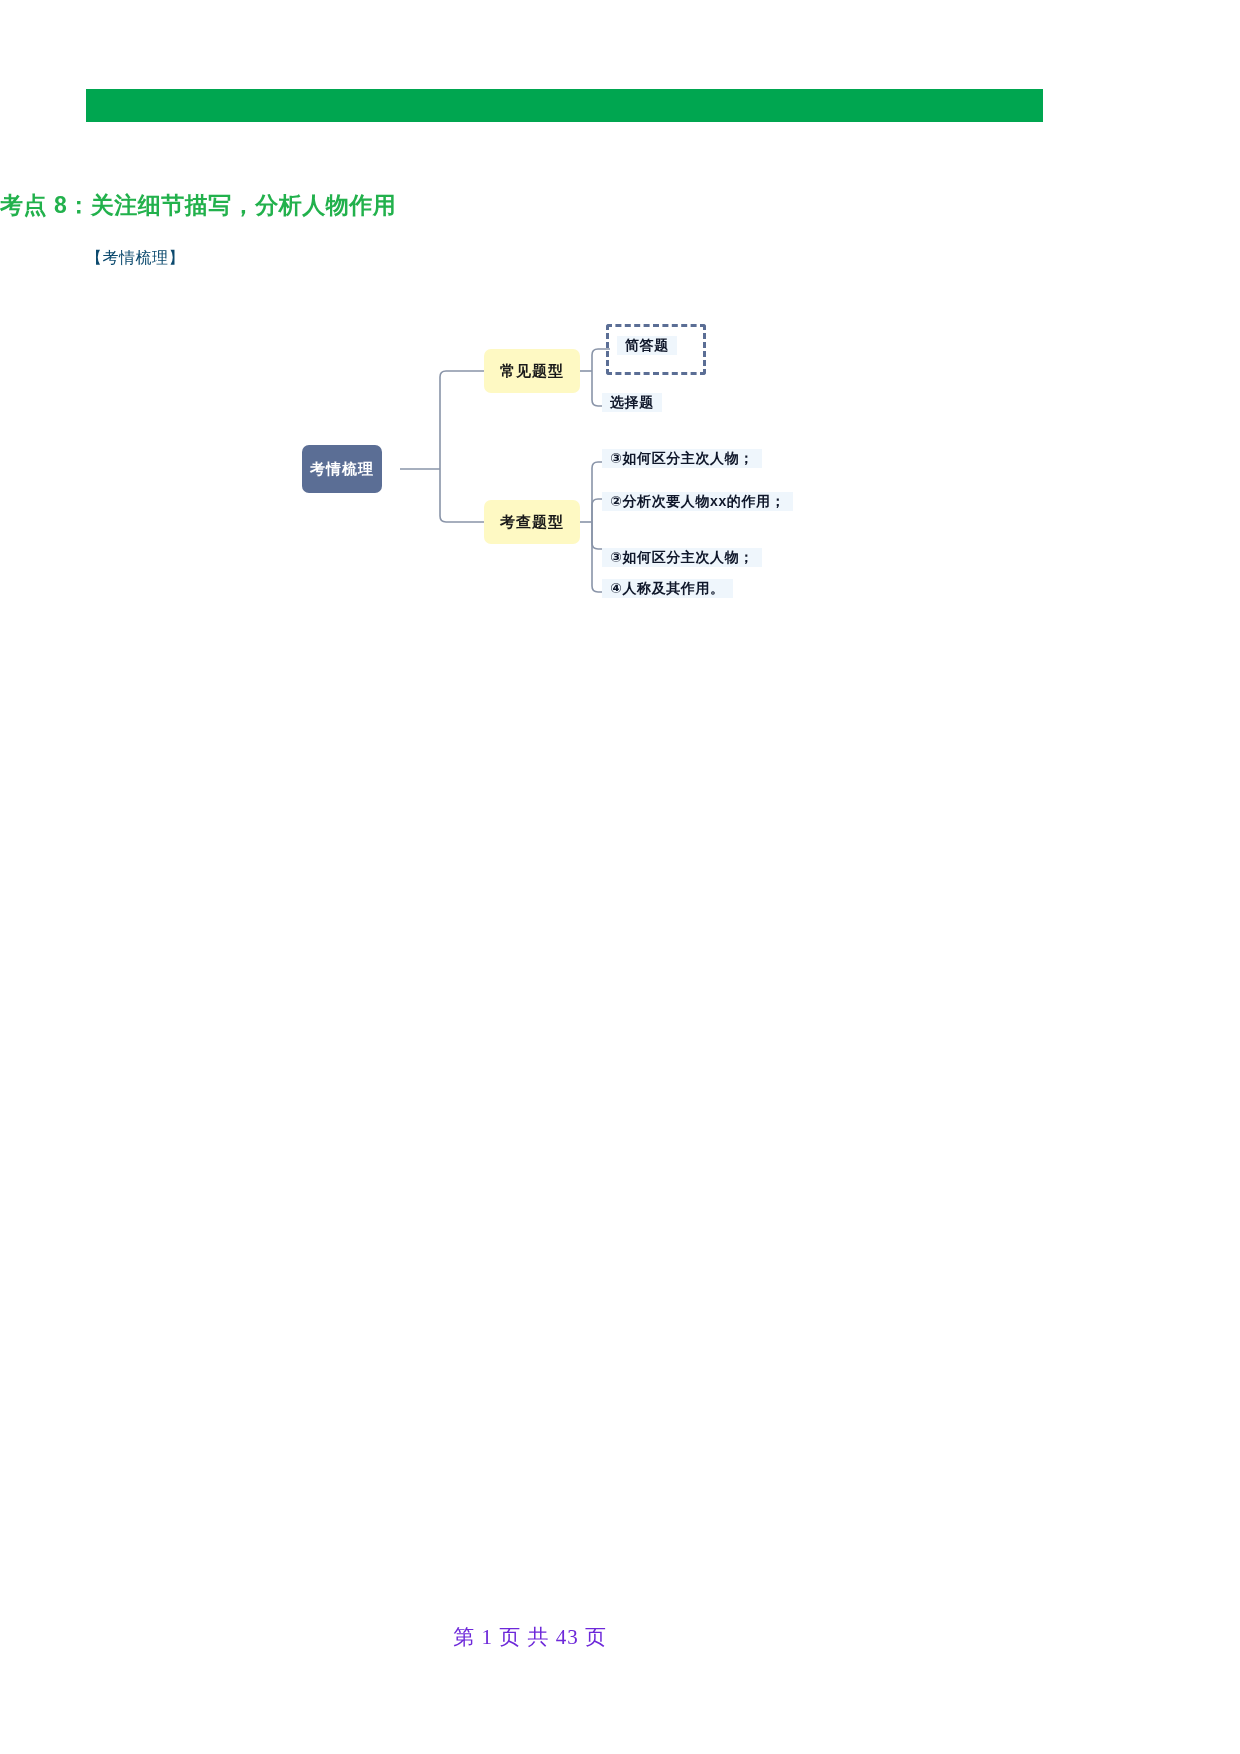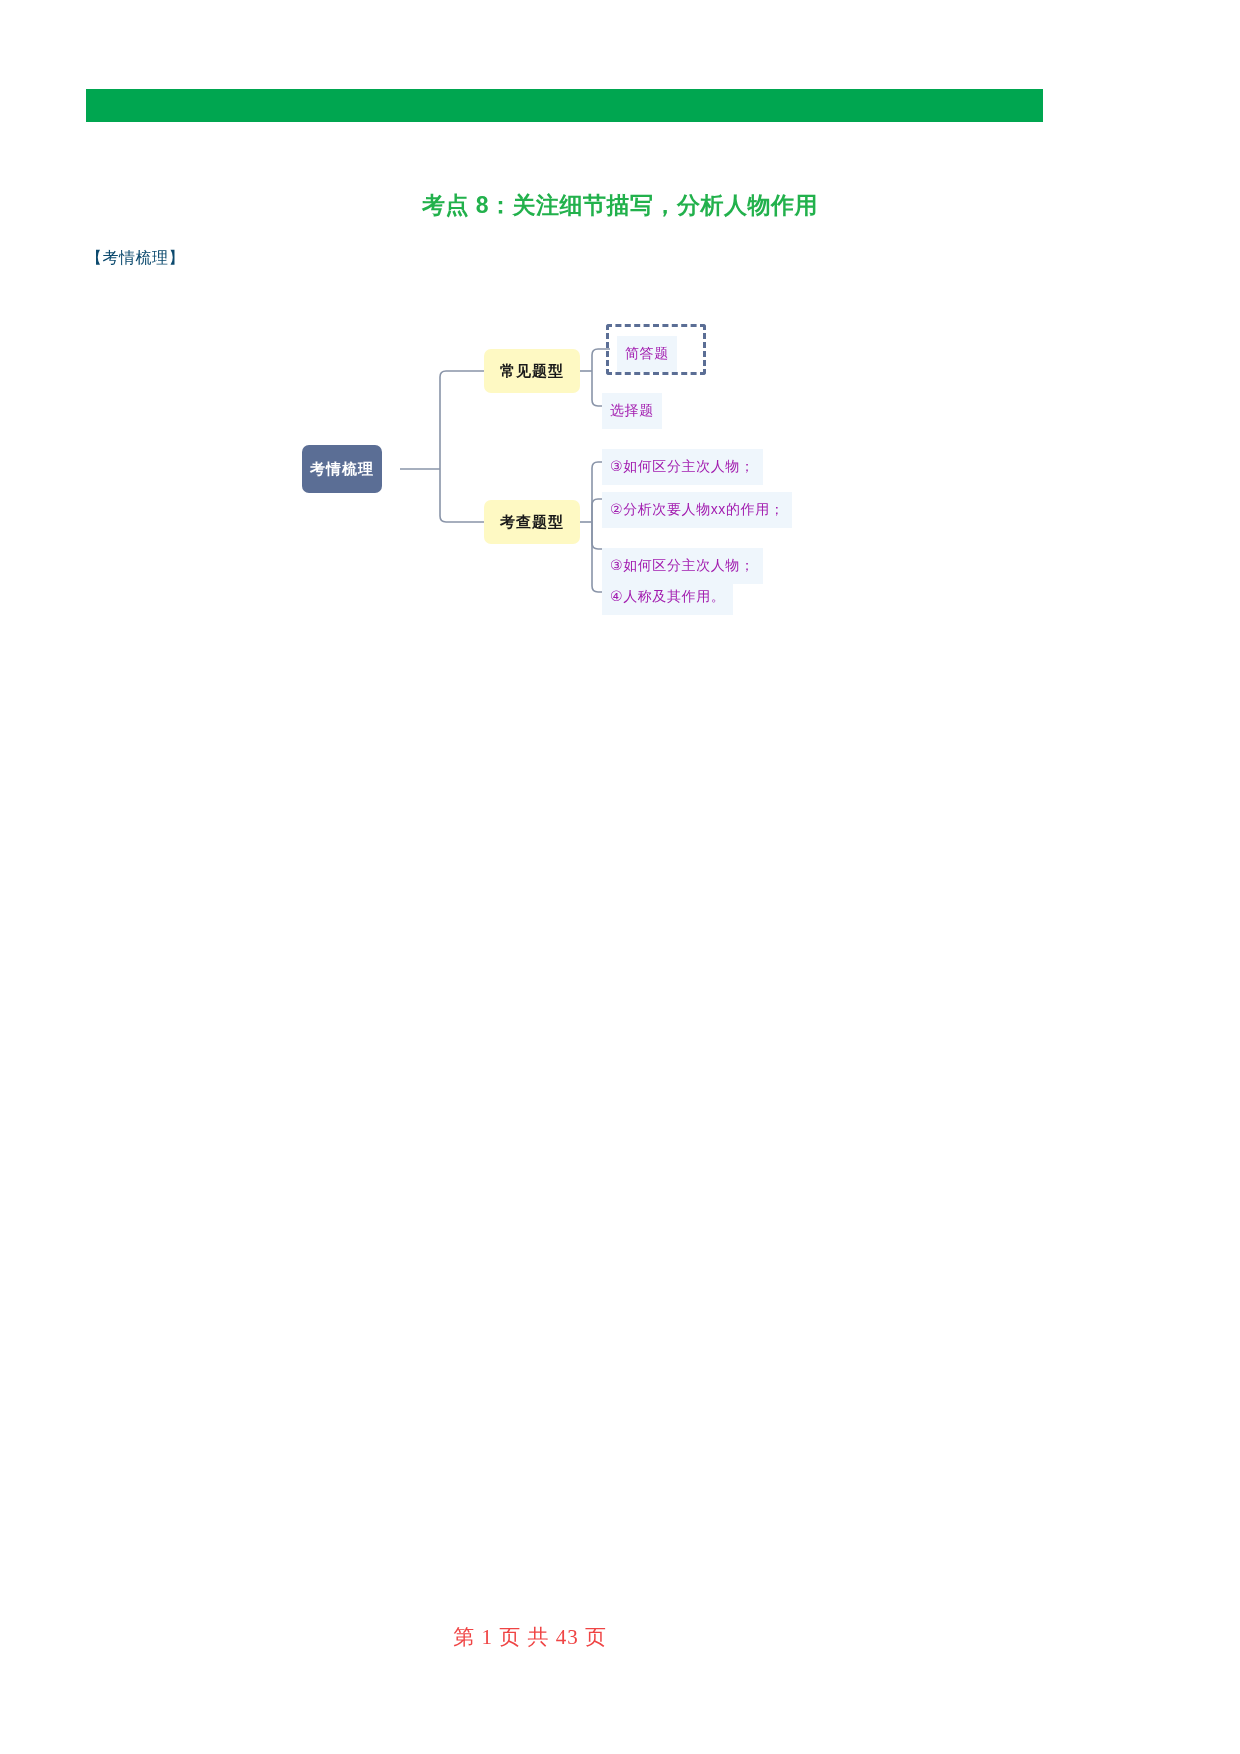--- a/index.html
+++ b/index.html
@@ -24,21 +24,20 @@
     height: 33px;
     background: #00A650;
   }
 
   
   .doc-title {
     position: absolute;
     left: 0;
     top: 190px;
     width: 1240px;
-    text-align: center;
     font-size: 23px;
     font-weight: bold;
     color: #22B14C;
     letter-spacing: 0.5px;
   }
 
   
   .section-label {
     position: absolute;
     left: 86px;
@@ -97,25 +96,25 @@
     font-weight: bold;
     justify-content: center;
     letter-spacing: 1px;
   }
   .branch-1 { left: 194px; top: 44px; }
   .branch-2 { left: 194px; top: 195px; }
 
   
   .node-leaf {
     background: #EFF6FC;
-    color: #a21caf;
+    color: #0f172a;
     font-size: 14px;
-    font-weight: normal;
+    font-weight: bold;
     padding: 0 8px;
-    height: 36px;
+    height: 19px;
     letter-spacing: 0.6px;
   }
   .leaf-a1 { left: 327px; top: 31px; }
   .leaf-a2 { left: 312px; top: 88px; }
   .leaf-b1 { left: 312px; top: 144px; }
   .leaf-b2 { left: 312px; top: 187px; }
   .leaf-b3 { left: 312px; top: 243px; }
   .leaf-b4 { left: 312px; top: 274px; }
 
   
@@ -132,21 +131,21 @@
 
   
   .footer {
     position: absolute;
     left: 0;
     top: 1623px;
     width: 1060px;
     text-align: center;
     font-family: "Liberation Serif", "DejaVu Serif", serif;
     font-size: 21px;
-    color: #ef4444;
+    color: #6d28d9;
     letter-spacing: 1px;
   }
 </style>
 </head>
 <body>
 
 <div class="banner"></div>
 
 <div class="doc-title">考点 8：关注细节描写，分析人物作用</div>
 

